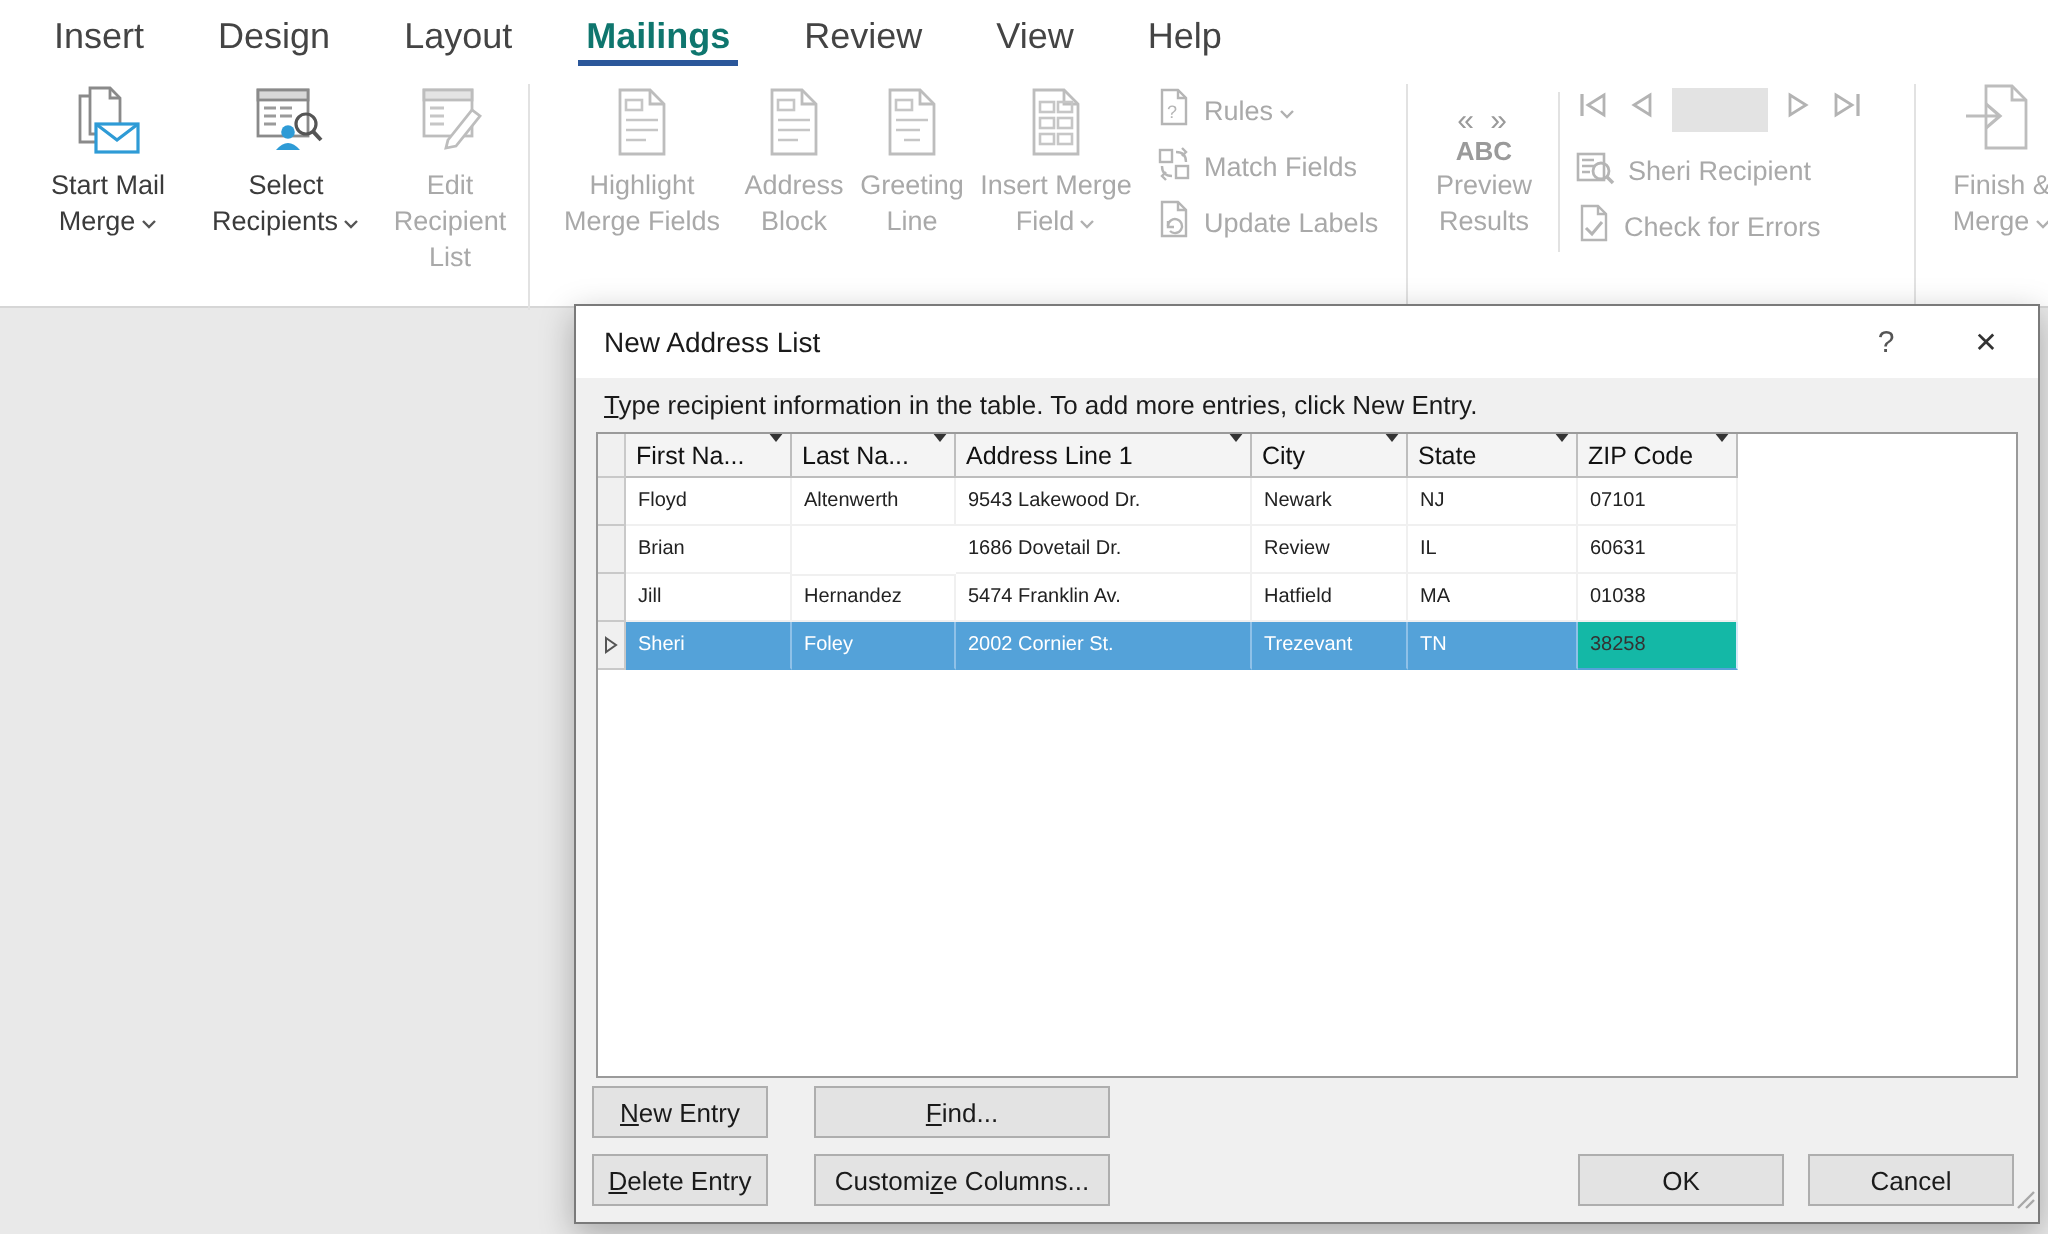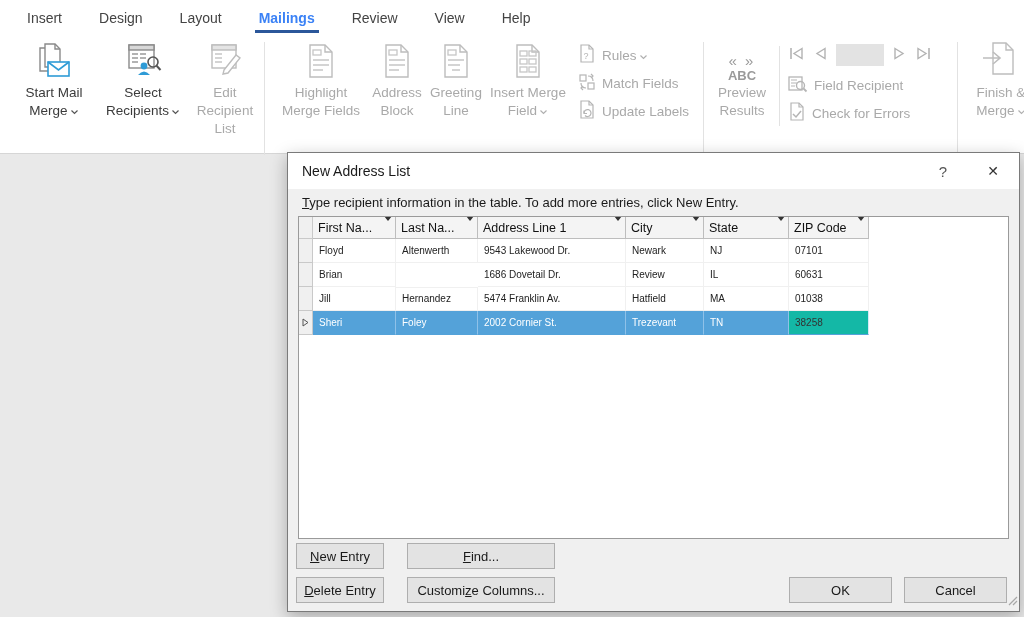--- a/index.html
+++ b/index.html
@@ -2,22 +2,22 @@
 <html><head>
 <meta charset="utf-8">
 <style>
   * { margin:0; padding:0; box-sizing:border-box; }
   body { font-family:"Liberation Sans", sans-serif; background:#e9e9e9; }
   .screen { position:relative; width:1024px; height:617px; background:#e9e9e9; overflow:hidden; }
 
   
   .ribbon { position:absolute; top:0; left:0; width:1024px; height:154px; background:#ffffff; border-bottom:1px solid #d6d6d6; }
   .tabs { display:flex; align-items:stretch; height:36px; padding-left:27px; gap:37px; }
-  .tab { font-size:14px; color:#444; line-height:36px; position:relative; white-space:nowrap; }
-  .tab.active { font-weight:bold; color:#3b82f6; }
+  .tab { font-size:18px; color:#444; line-height:36px; position:relative; white-space:nowrap; }
+  .tab.active { font-weight:bold; color:#0f766e; }
   .tab.active::after { content:""; position:absolute; left:-4px; right:-4px; bottom:3px; height:3px; background:#2b579a; }
 
   .rbody { position:relative; height:98px; }
   .sep { position:absolute; top:6px; width:1px; height:128px; background:#e2e2e2; }
   .sep.short { top:10px; height:80px; }
 
   .bigbtn { position:absolute; top:2px; display:flex; flex-direction:column; align-items:center; text-align:center;
             color:#3b3b3b; font-size:13.5px; line-height:1.32; }
   .bigbtn .icon { height:46px; display:flex; align-items:flex-end; justify-content:center; padding-bottom:2px; }
   .bigbtn.disabled { color:#a9a9a9; }
@@ -272,21 +272,21 @@
 
       <div class="smallbtn" style="left:788px;top:38px;">
         <span>
           <svg width="20" height="20" viewBox="0 0 20 20">
             <rect x="1" y="3" width="13" height="13" fill="#ffffff" stroke="#b5b5b5" stroke-width="1.3"></rect>
             <path d="M3 6 h6 M3 9 h6 M3 12 h4" stroke="#b5b5b5" stroke-width="1.2"></path>
             <circle cx="12.5" cy="11.5" r="4" fill="none" stroke="#b5b5b5" stroke-width="1.4"></circle>
             <path d="M15.5 14.5 L18.5 17.5" stroke="#b5b5b5" stroke-width="1.8"></path>
           </svg>
         </span>
-        <span>Field Recipient</span>
+        <span>Sheri Recipient</span>
       </div>
 
       <div class="smallbtn" style="left:788px;top:66px;">
         <span>
           <svg width="18" height="20" viewBox="0 0 18 20">
             <path d="M3 1 h8 l4 4 v13 h-12 z" fill="#ffffff" stroke="#b5b5b5" stroke-width="1.2"></path>
             <path d="M11 1 v4 h4" fill="none" stroke="#b5b5b5" stroke-width="1.2"></path>
             <path d="M5 12 l3 3 l5 -6" fill="none" stroke="#b5b5b5" stroke-width="1.5"></path>
           </svg>
         </span>

